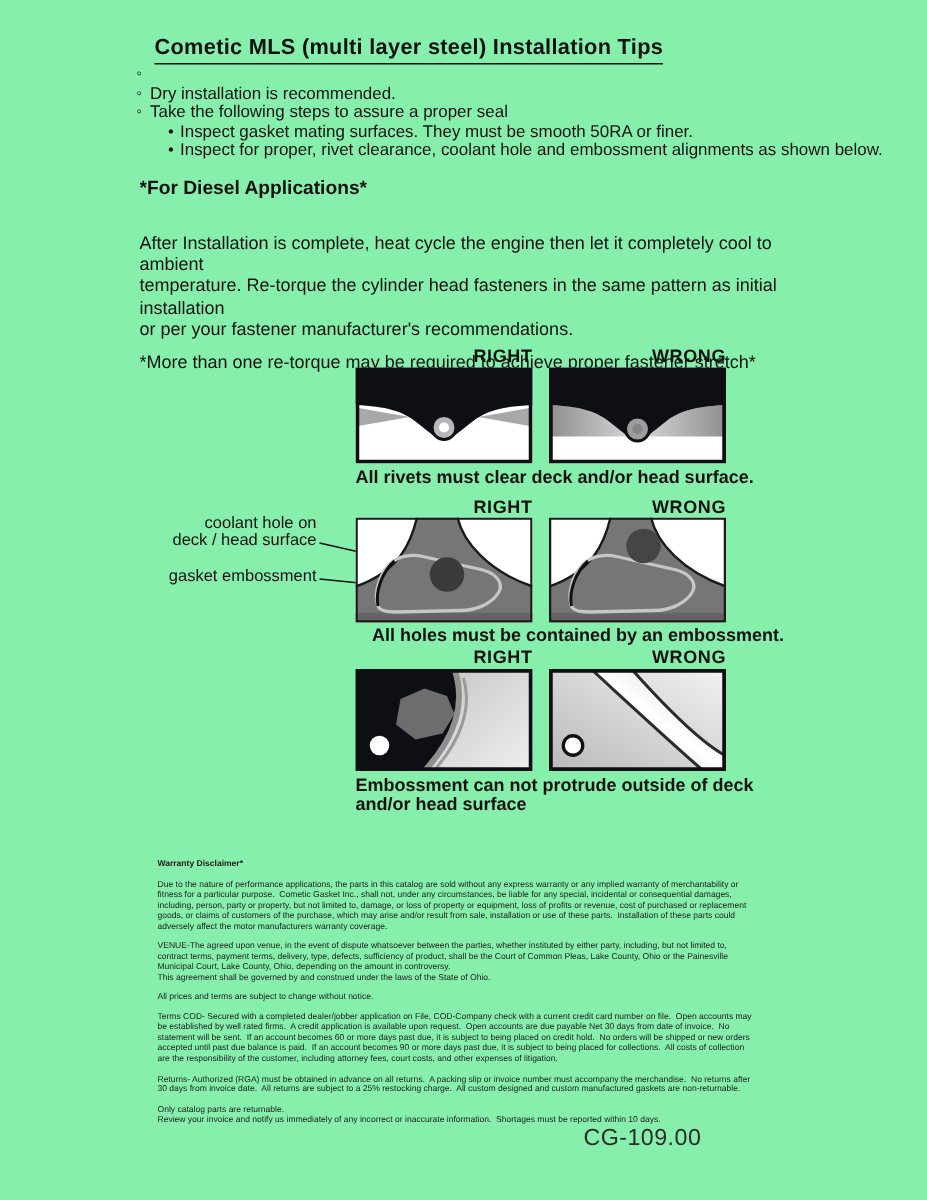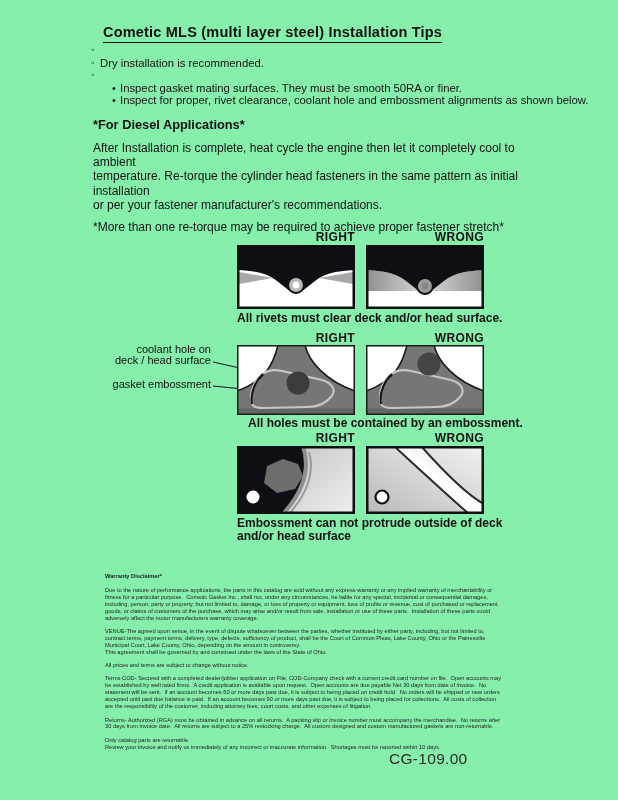--- a/index.html
+++ b/index.html
@@ -14,21 +14,21 @@
     border-bottom:1.6px solid #111;padding-bottom:2px;white-space:nowrap;
   }
   
   .bullets{position:absolute;left:91px;top:44px;font-size:11.3px;line-height:12.5px;}
   .b-row{display:flex;white-space:nowrap;}
   .b-row .bm{width:9px;flex:0 0 9px;font-size:10px;}
   .b-row.sub{margin-left:21px;}
   .b-row.sub .bm{width:8px;flex:0 0 8px;font-size:11px;}
   
   .diesel{position:absolute;left:93px;top:117px;width:460px;}
-  .diesel h2{margin:0 0 9px 0;font-size:12.8px;font-weight:bold;}
+  .diesel h2{margin:0 0 23px 0;font-size:12.8px;font-weight:bold;}
   .diesel p{margin:0 0 8px 0;font-size:12px;line-height:14.2px;white-space:pre-line;}
   
   .dlabels{display:flex;gap:11px;}
   .dlabels span{width:118px;text-align:right;font-size:12px;font-weight:bold;letter-spacing:.4px;}
   .dpanels{display:flex;gap:11px;margin-top:1px;}
   .dcaption{margin-top:3px;font-size:12px;font-weight:bold;line-height:12.5px;white-space:pre-line;}
   .drow1{position:absolute;left:237px;top:230px;}
   .drow2{position:absolute;left:0;top:331px;width:618px;height:100px;padding-left:42px;}
   .drow2 .dlabels{position:absolute;left:237px;top:0;}
   .drow2 .dpanels{position:absolute;left:237px;top:14px;margin:0;}
@@ -57,20 +57,21 @@
   <div class="bullets">
     <div class="b-row">
       <span class="bm">◦</span>
     </div>
     <div class="b-row">
       <span class="bm">◦</span>
       <span>Dry installation is recommended.</span>
     </div>
     <div class="b-row">
       <span class="bm">◦</span>
+      <span>Take the following steps to assure a proper seal</span>
     </div>
     <div class="b-row sub">
       <span class="bm">•</span>
       <span>Inspect gasket mating surfaces.  They must be smooth 50RA or finer.</span>
     </div>
     <div class="b-row sub">
       <span class="bm">•</span>
       <span>Inspect for proper, rivet clearance, coolant hole and embossment alignments as shown below.</span>
     </div>
   </div>

